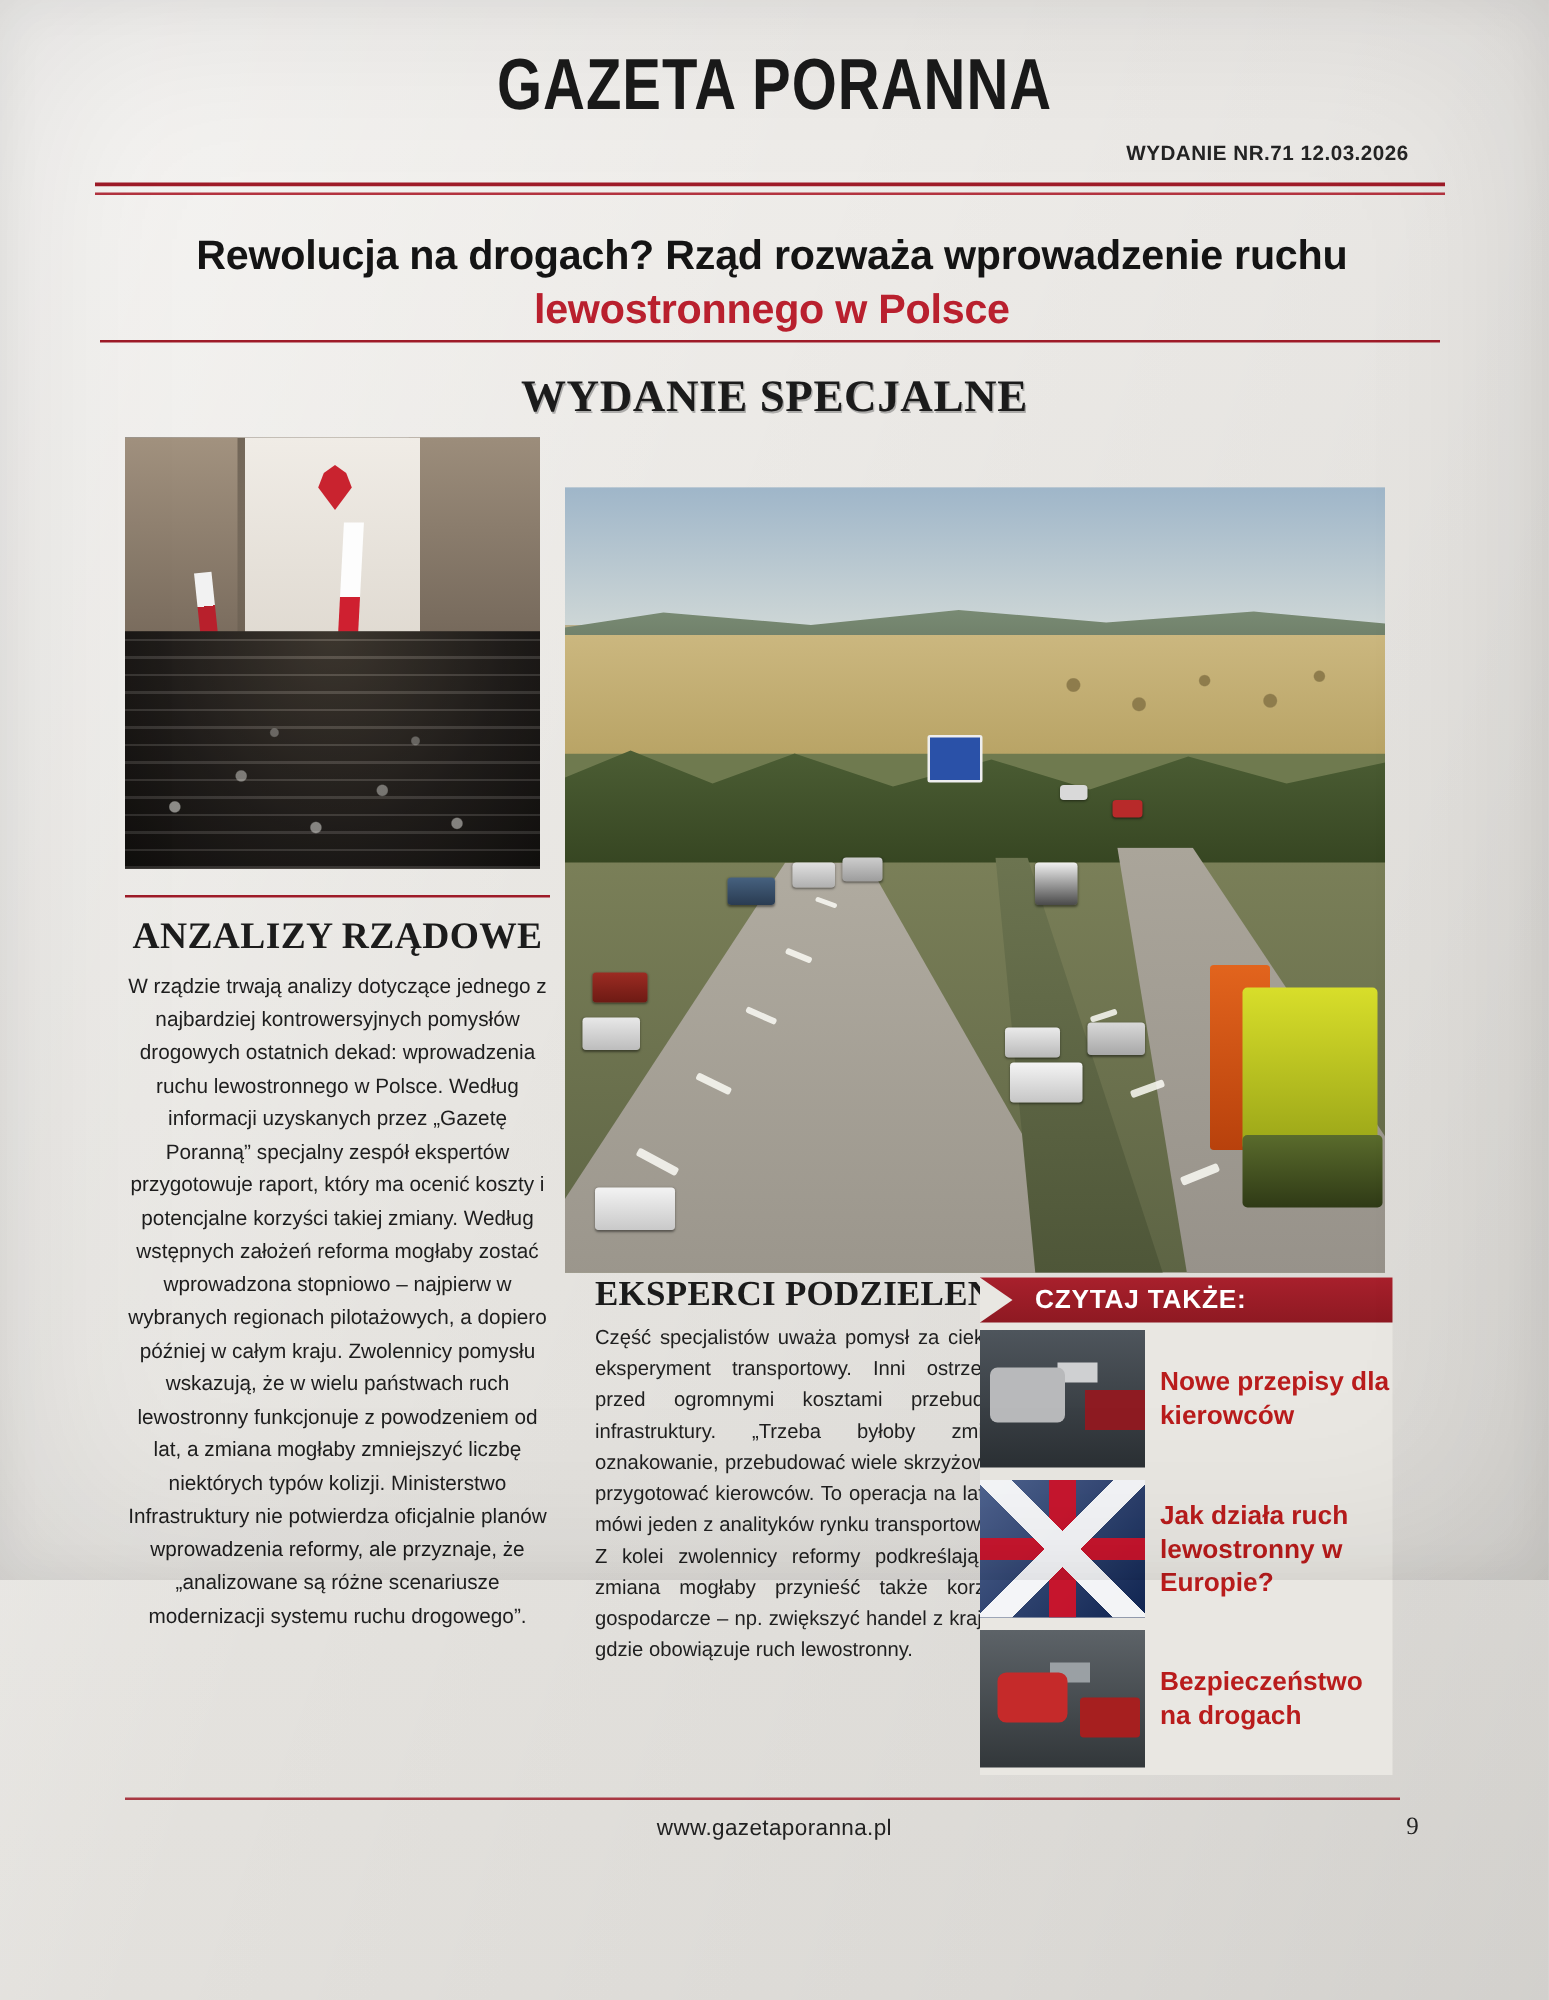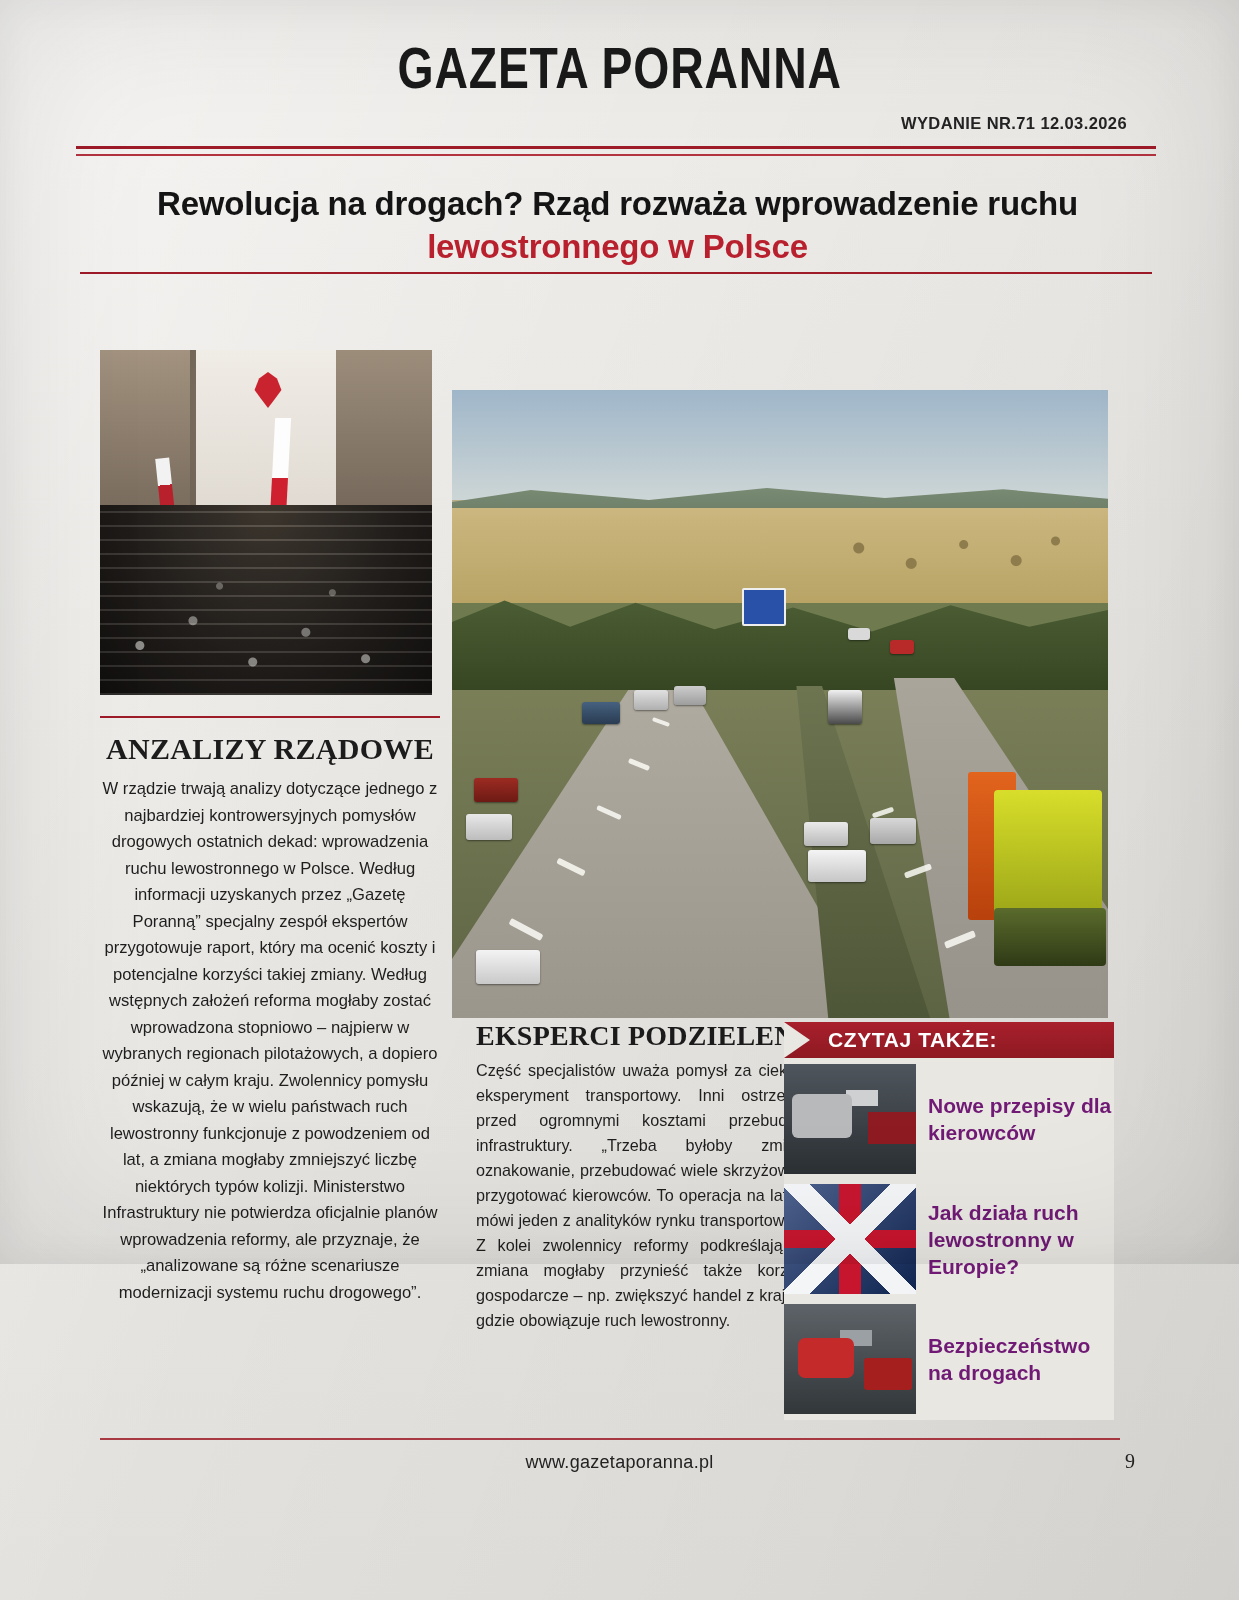--- a/index.html
+++ b/index.html
@@ -368,21 +368,21 @@
       linear-gradient(45deg, transparent 44%, #fff 44% 56%, transparent 56%),
       linear-gradient(-45deg, transparent 44%, #fff 44% 56%, transparent 56%),
       linear-gradient(0deg, transparent 42%, #cf142b 42% 58%, transparent 58%),
       linear-gradient(90deg, transparent 42%, #cf142b 42% 58%, transparent 58%);
     opacity: 0.95;
   }
   #readalso .label {
     font-weight: bold;
     font-size: 21px;
     line-height: 27px;
-    color: #701a75;
+    color: #b91c1c;
   }
 
   
   #footer-rule {
     position: absolute;
     left: 100px;
     top: 1438px;
     width: 1020px;
     height: 1.5px;
     background: #9e1b28;
@@ -420,20 +420,21 @@
   <div class="rule-red" style="left:76px; top:146px; width:1080px; height:3px;"></div>
   <div class="rule-thin" style="left:76px; top:154px; width:1080px; height:1.5px;"></div>
 
   <div id="headline">
     <div>Rewolucja na drogach? Rząd rozważa wprowadzenie ruchu</div>
     <div class="accent">lewostronnego w Polsce</div>
   </div>
 
   <div class="rule-red" style="left:80px; top:272px; width:1072px; height:2px;"></div>
 
+  <div id="special">WYDANIE SPECJALNE</div>
 
   <div class="photo" id="photo-sejm">
     <div class="wall-left"></div>
     <div class="wall-right"></div>
     <div class="center-panel"></div>
     <div class="eagle"></div>
     <div class="flag"></div>
     <div class="flag2"></div>
     <div class="benches"></div>
     <div class="crowd"></div>

